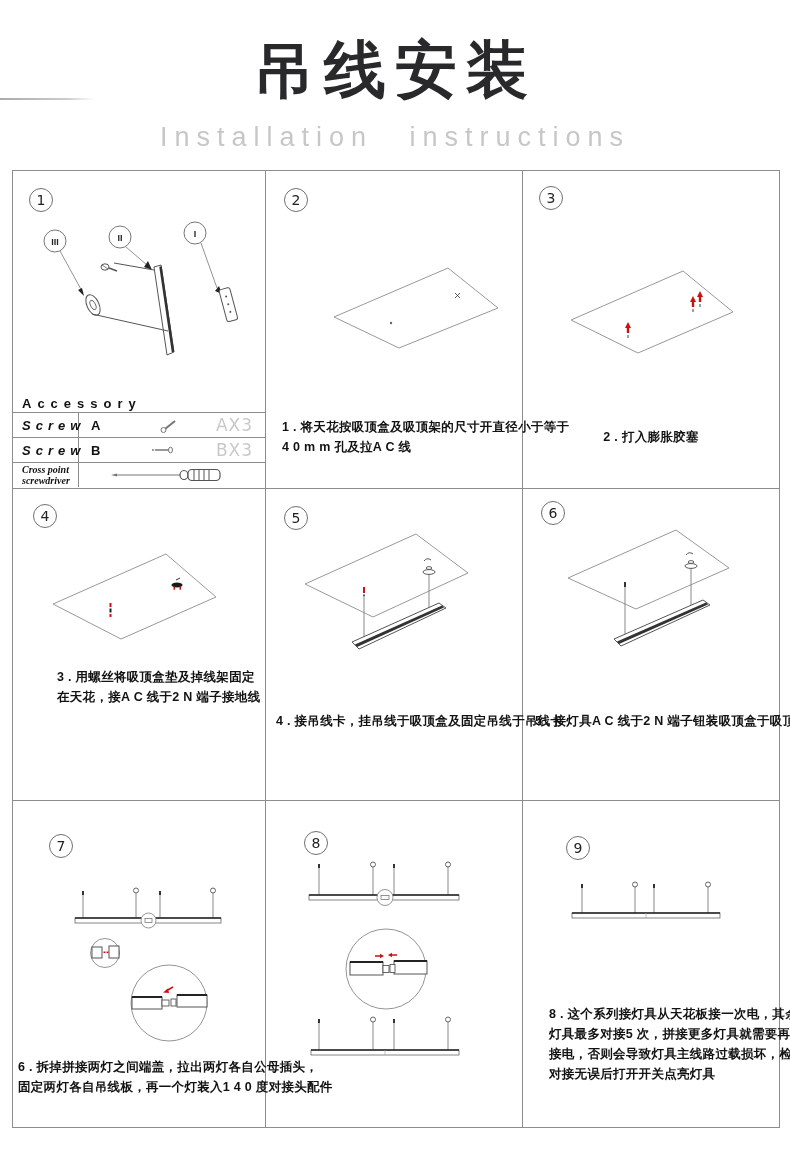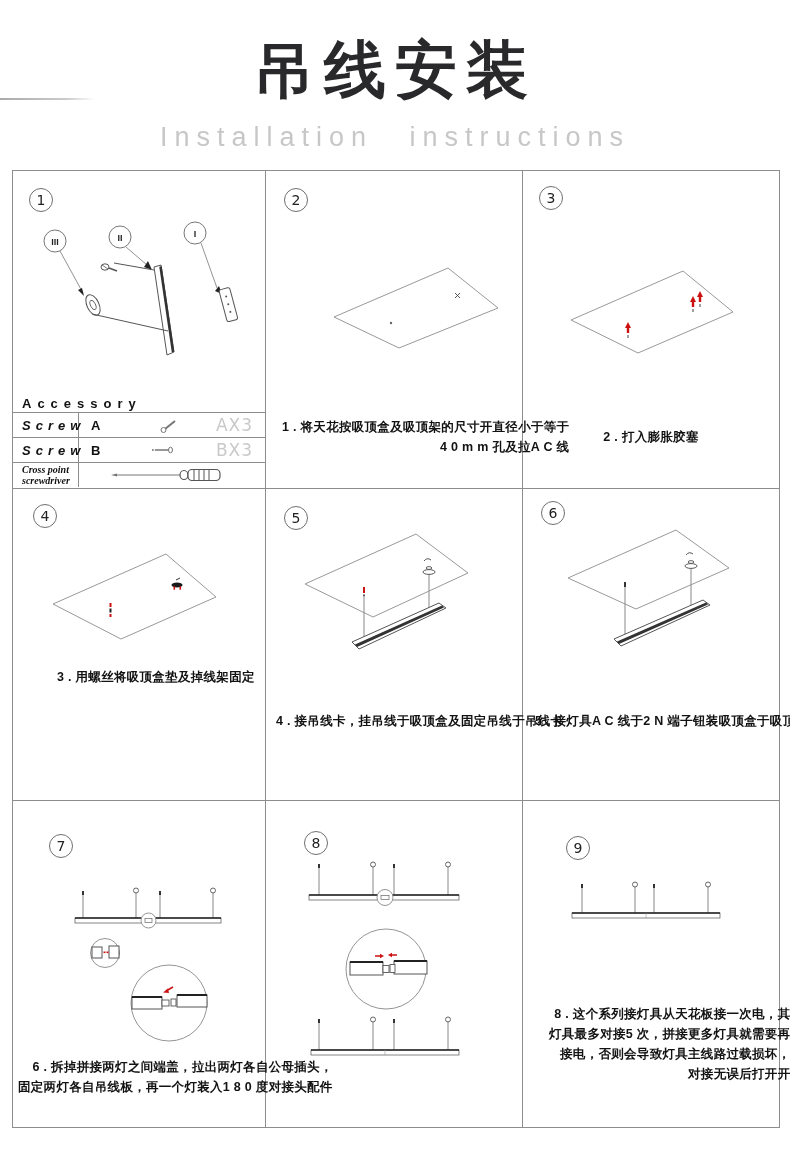--- a/index.html
+++ b/index.html
@@ -15,21 +15,21 @@
   .grid{position:absolute;left:12px;top:170px;width:766px;height:956px;
         border:1px solid #8d8d8d;display:grid;
         grid-template-columns:253px 257px 256px;grid-template-rows:318px 312px 326px;}
   .panel{position:relative;box-sizing:border-box;border-right:1px solid #8d8d8d;border-bottom:1px solid #8d8d8d;}
   .panel.last-col{border-right:none;}
   .panel.last-row{border-bottom:none;}
   .num{position:absolute;width:22px;height:22px;border:1px solid #6f6f6f;border-radius:50%;
        text-align:center;line-height:22px;font-size:14px;color:#222;
        font-family:"DejaVu Sans",sans-serif;background:#fff;}
   .cap{position:absolute;font-size:12.5px;font-weight:bold;color:#121212;
-       line-height:20px;letter-spacing:0.3px;white-space:nowrap;text-align:right;}
+       line-height:20px;letter-spacing:0.3px;white-space:nowrap;}
   .cap.center{left:0;width:100%;text-align:center;}
   svg{position:absolute;left:0;top:0;}
   
   .acc{position:absolute;left:0;top:223px;width:100%;}
   .acc-header{height:18px;font-weight:bold;font-size:13px;letter-spacing:6px;
        padding-left:9px;color:#111;display:flex;align-items:center;}
   .acc-row{border-top:1px solid #8d8d8d;height:24px;display:flex;align-items:stretch;}
   .acc-col1{width:66px;border-right:1px solid #8d8d8d;display:flex;align-items:center;
        padding-left:9px;font-weight:bold;font-size:13px;letter-spacing:5px;color:#111;box-sizing:border-box;font-style:italic;}
   .acc-col1.small{font-family:"Liberation Serif",serif;font-size:10px;font-weight:bold;
@@ -181,20 +181,21 @@
           <rect x="166.5" y="97.5" width="1.6" height="3.2" fill="#cc1111"></rect>
         </g>
         <g>
           <rect x="96.5" y="114" width="2" height="4" fill="#cc1111"></rect>
           <rect x="96.5" y="119.5" width="2" height="4" fill="#222"></rect>
           <rect x="96.5" y="125" width="2" height="3" fill="#cc1111"></rect>
         </g>
       </svg>
       <div class="cap" style="left:44px;top:178px">
         <div>3 . 用螺丝将吸顶盒垫及掉线架固定</div>
+        <div>在天花，接A C 线于2 N 端子接地线</div>
       </div>
     </div>
 
     <div class="panel">
       <span class="num" style="left:18px;top:17px">5</span>
       <svg width="256" height="215">
         <polygon points="39,95 150,45 202,84 107,128" fill="#fff" stroke="#999" stroke-width="1"></polygon>
         <rect x="97" y="98" width="2" height="6" fill="#cc1111"></rect>
         <rect x="97.2" y="105.5" width="1.6" height="2" fill="#333"></rect>
         <line x1="98" y1="108" x2="98" y2="154" stroke="#888" stroke-width="1"></line>
@@ -263,21 +264,21 @@
           <rect x="164" y="194" width="30" height="12" fill="#fff" stroke="#555" stroke-width="1"></rect>
           <line x1="164" y1="194" x2="194" y2="194" stroke="#222" stroke-width="2"></line>
           <rect x="149" y="199" width="7" height="6" fill="#fff" stroke="#555" stroke-width="0.9"></rect>
           <rect x="158" y="198" width="5" height="7" fill="#fff" stroke="#555" stroke-width="0.9"></rect>
           <line x1="160" y1="186" x2="153" y2="190" stroke="#cc1111" stroke-width="1.5"></line>
           <polygon points="150,191.5 155,187.5 156,192" fill="#cc1111"></polygon>
         </g>
       </svg>
       <div class="cap" style="left:5px;top:256px">
         <div>6 . 拆掉拼接两灯之间端盖，拉出两灯各自公母插头，</div>
-        <div>固定两灯各自吊线板，再一个灯装入1 8 0 度对接头配件</div>
+        <div>固定两灯各自吊线板，再一个灯装入1 4 0 度对接头配件</div>
       </div>
     </div>
 
     <div class="panel last-row">
       <span class="num" style="left:38px;top:30px">8</span>
       <svg width="256" height="262">
         <line x1="53" y1="67" x2="53" y2="94" stroke="#888" stroke-width="1"></line>
         <rect x="52" y="63" width="2" height="4" fill="#333"></rect>
         <line x1="107" y1="66" x2="107" y2="94" stroke="#888" stroke-width="1"></line>
         <circle cx="107" cy="63.5" r="2.5" fill="#fff" stroke="#555" stroke-width="0.9"></circle>

